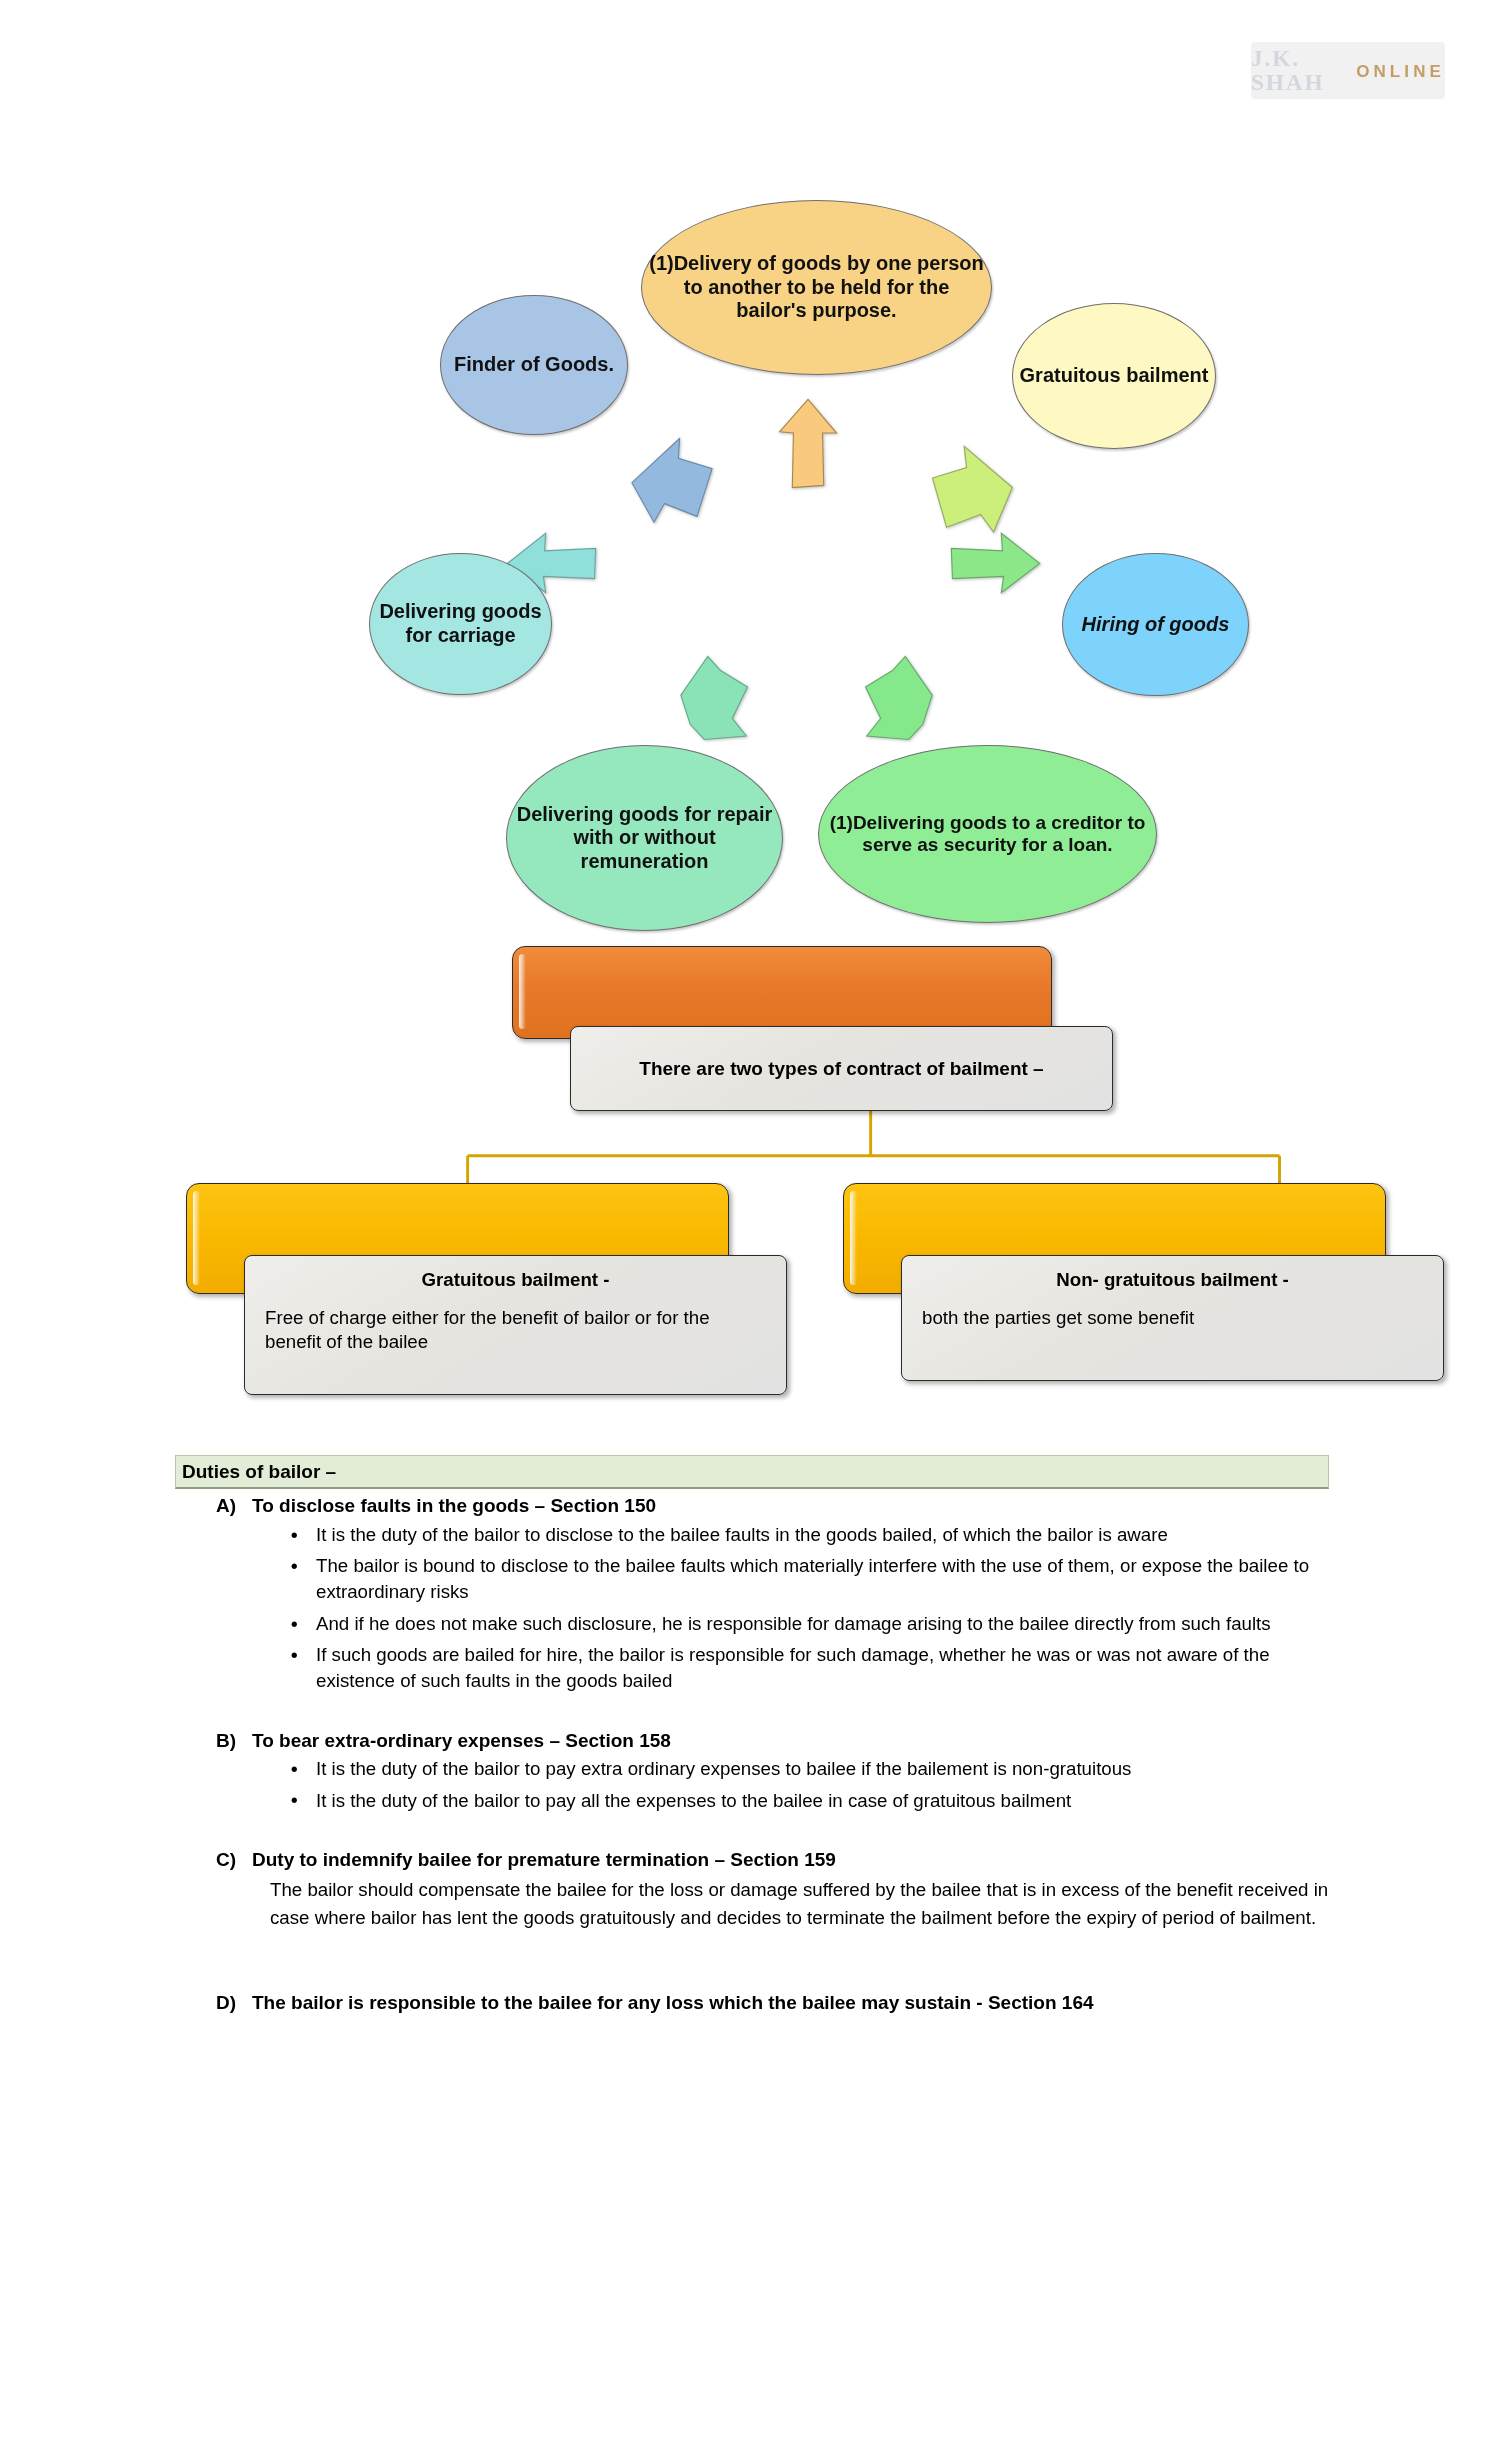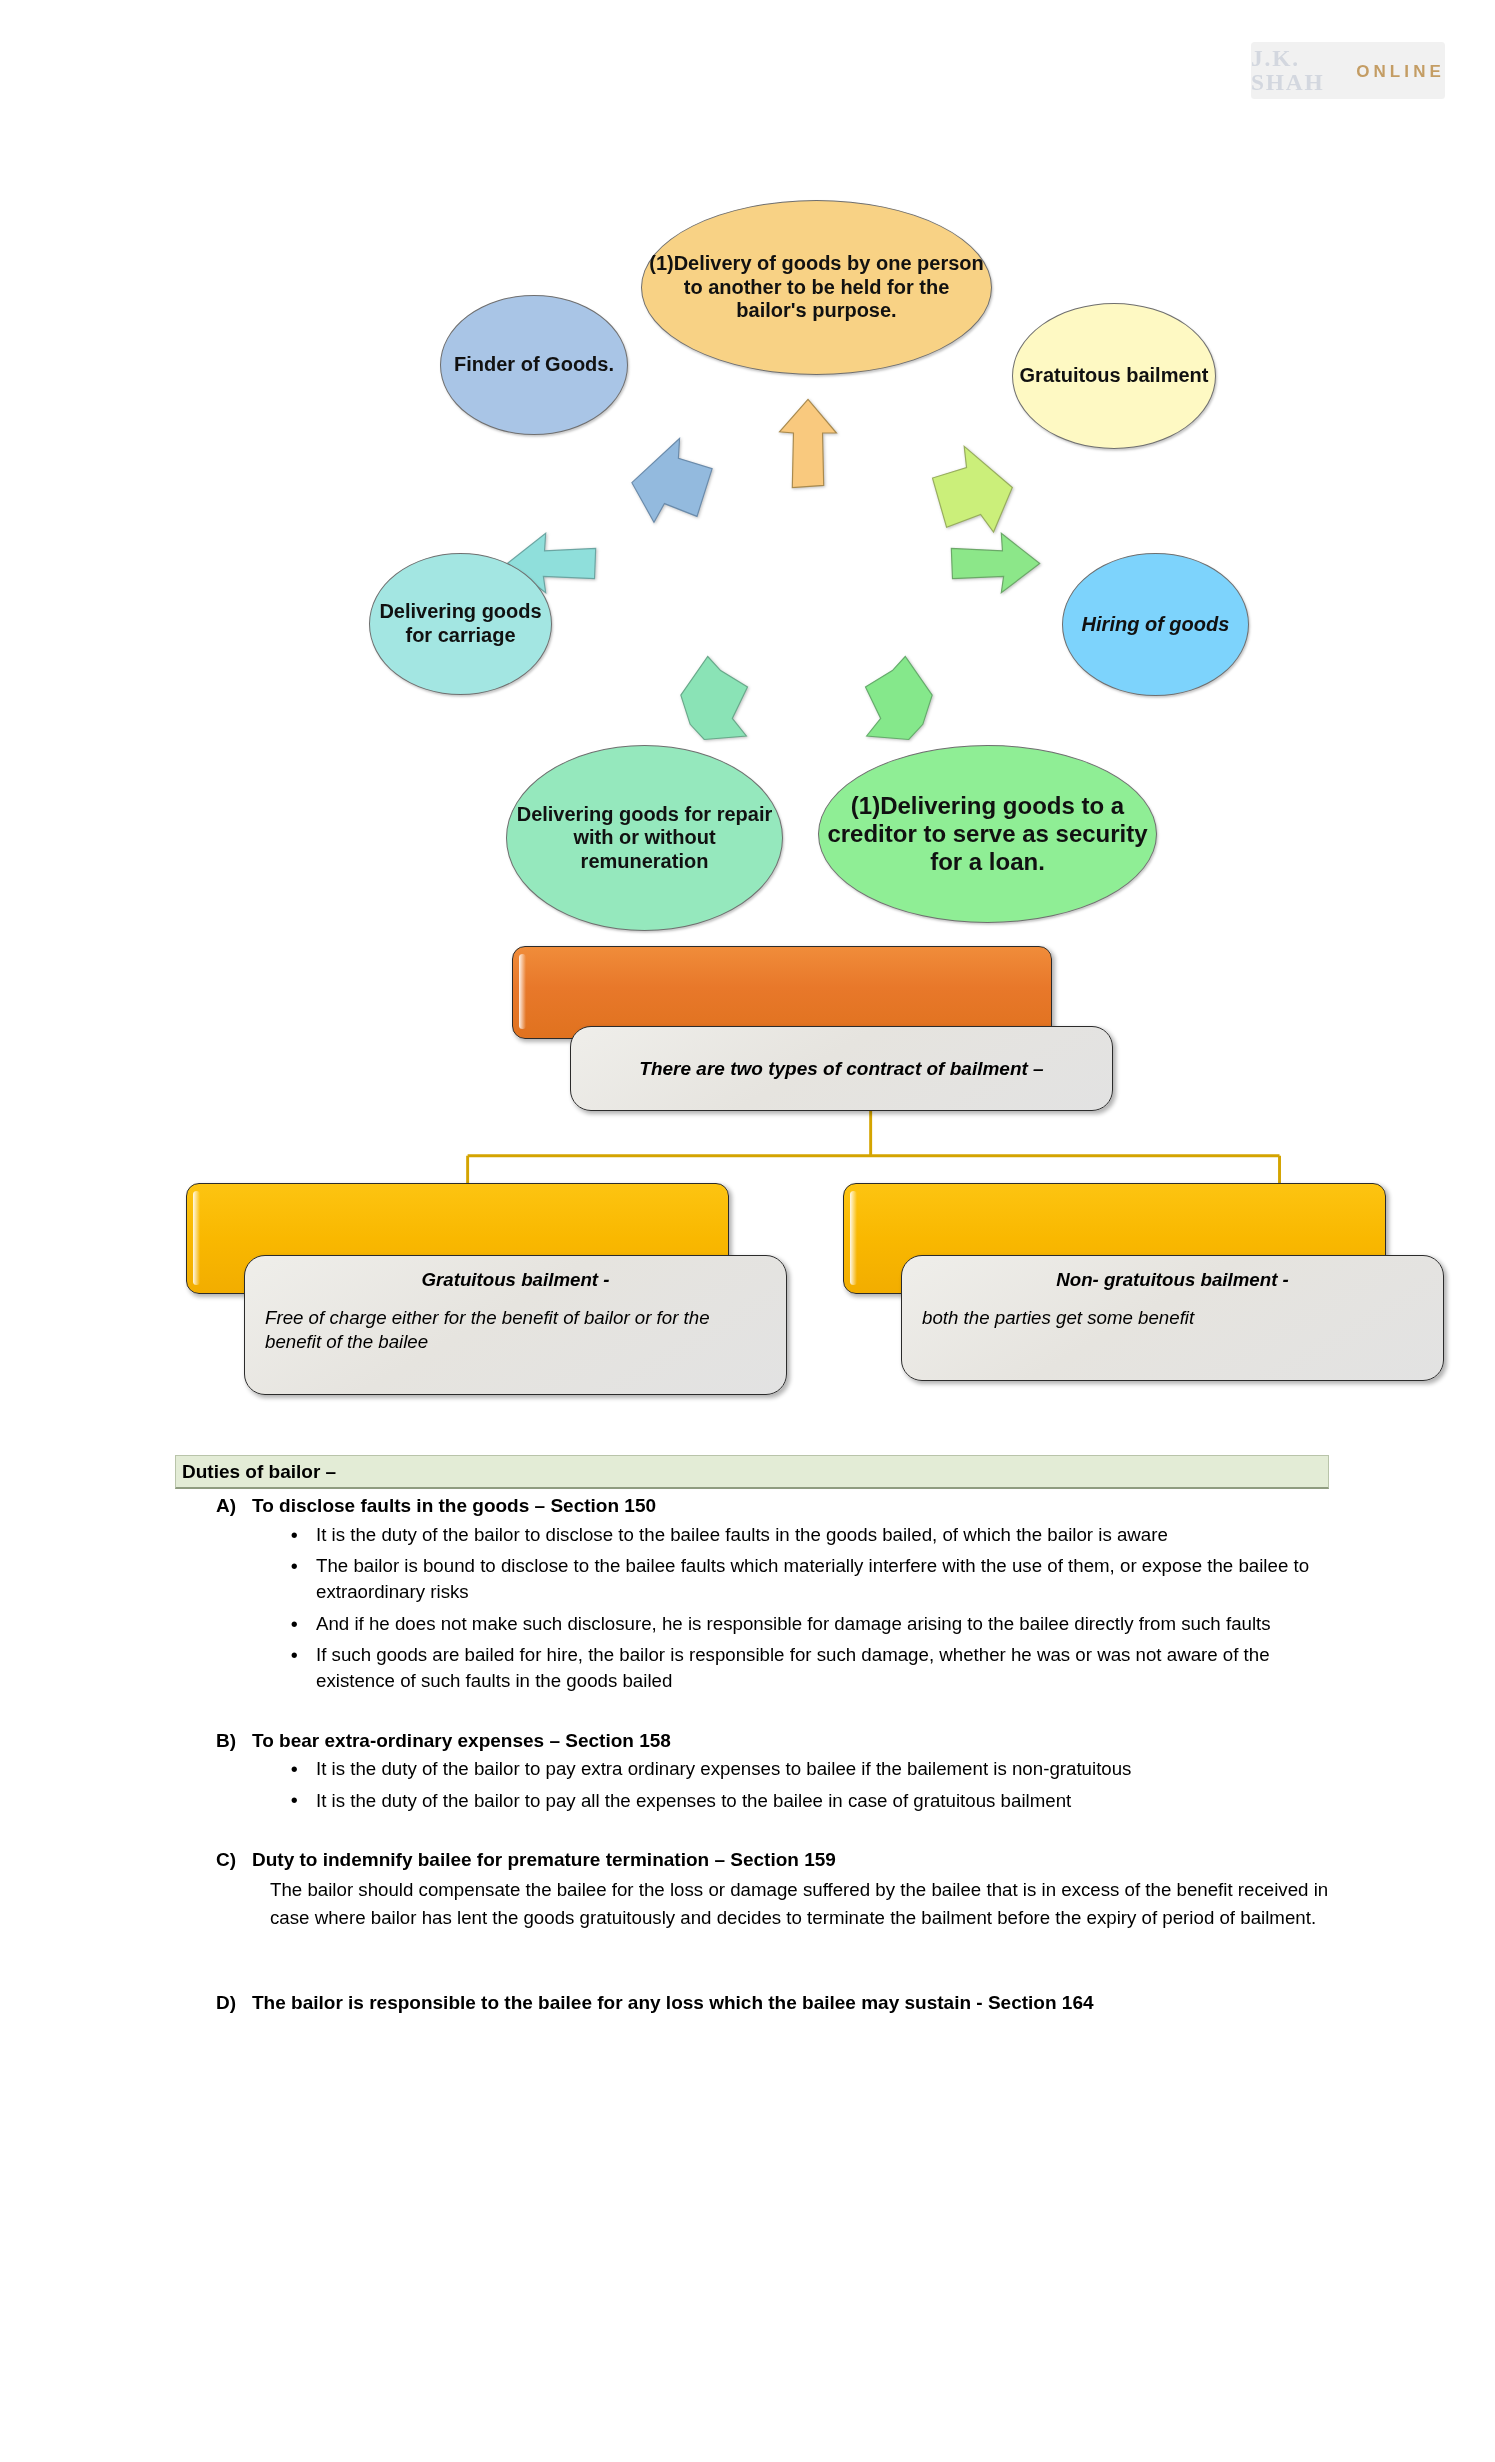--- a/index.html
+++ b/index.html
@@ -100,21 +100,21 @@
     font-style:italic;
   }
   .n-repair{
     left:506px; top:576px; width:277px; height:186px;
     background:#95e8bd;
     font-size:20px;
   }
   .n-creditor{
     left:818px; top:576px; width:339px; height:178px;
     background:#8fee95;
-    font-size:24px;
+    font-size:19px;
     text-align:center;
   }
 
   .arrow{position:absolute;}
   .arrow svg{display:block;filter:drop-shadow(1.2px 1.8px 1.8px rgba(0,0,0,.25));}
 
   
   .flow{position:absolute; left:0; top:935px; width:1496px; height:514px;}
 
   .backbox{
@@ -139,27 +139,26 @@
     left:186px; top:248px; width:543px; height:111px;
     background:linear-gradient(180deg,#fdc411 0%,#f9b800 50%,#f2ad00 100%);
   }
   .bb-yellow-r{
     left:843px; top:248px; width:543px; height:111px;
     background:linear-gradient(180deg,#fdc411 0%,#f9b800 50%,#f2ad00 100%);
   }
 
   .frontbox{
     position:absolute;
-    border-radius:21px;
+    border-radius:8px;
     border:1.8px solid #2b2b2b;
     box-sizing:border-box;
     background:linear-gradient(150deg,#efeeea 0%,#e6e4df 45%,#e2e2e2 100%);
     box-shadow:2.3px 2.9px 4.1px rgba(0,0,0,.3);
     padding:13px 20px;
-    font-style:italic;
   }
   .fb-top{
     left:570px; top:91px; width:543px; height:85px;
     display:flex; align-items:center; justify-content:center;
   }
   .fb-top .t{font-size:19px; font-weight:bold; text-align:center;}
 
   .fb-left{
     left:244px; top:320px; width:543px; height:140px;
   }

